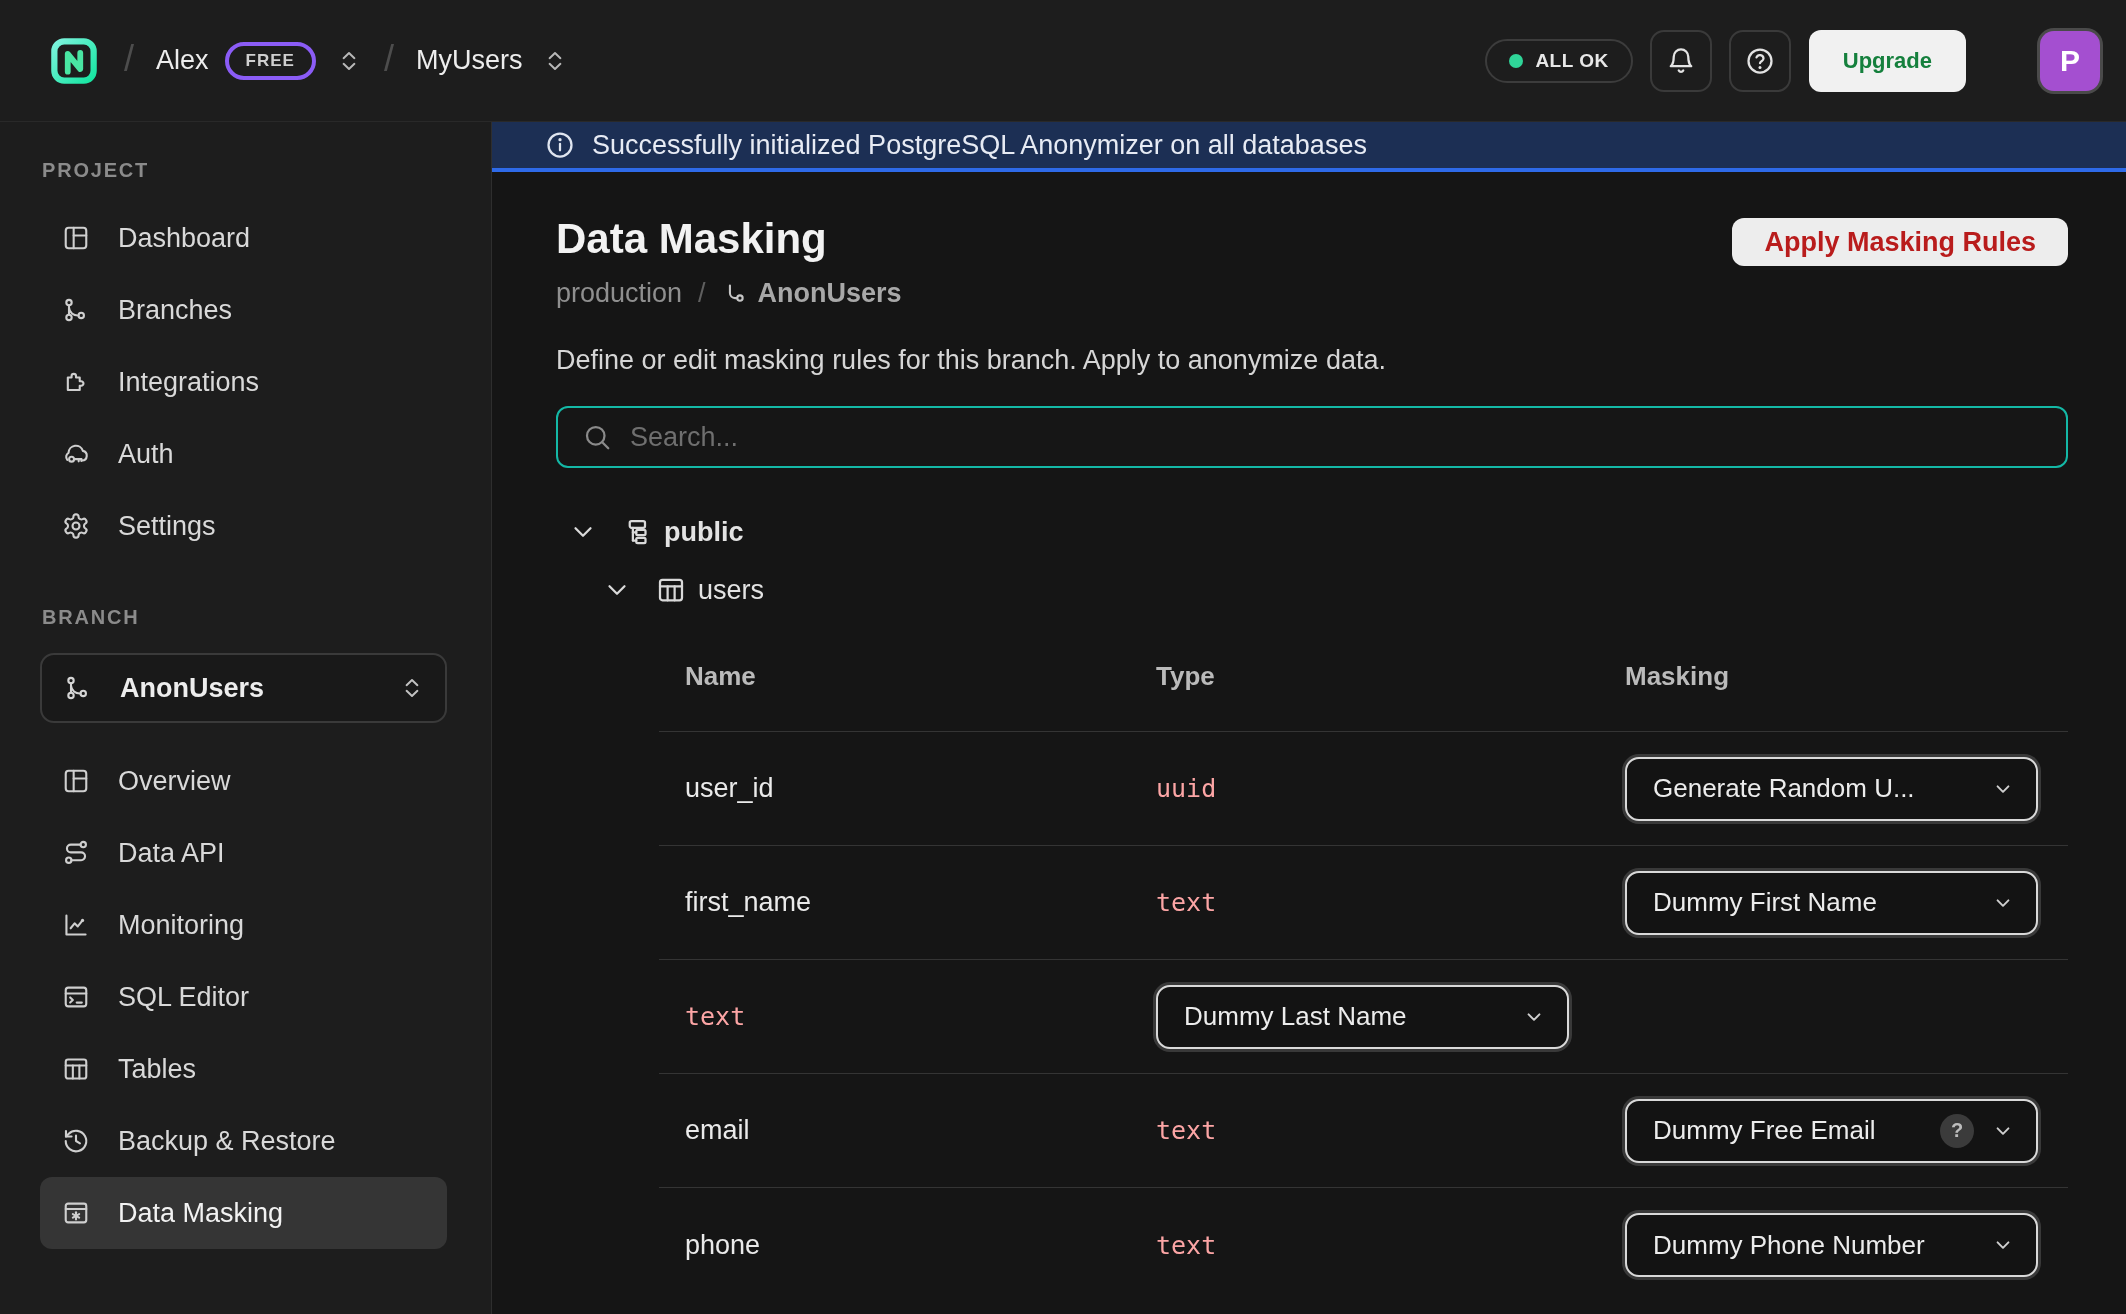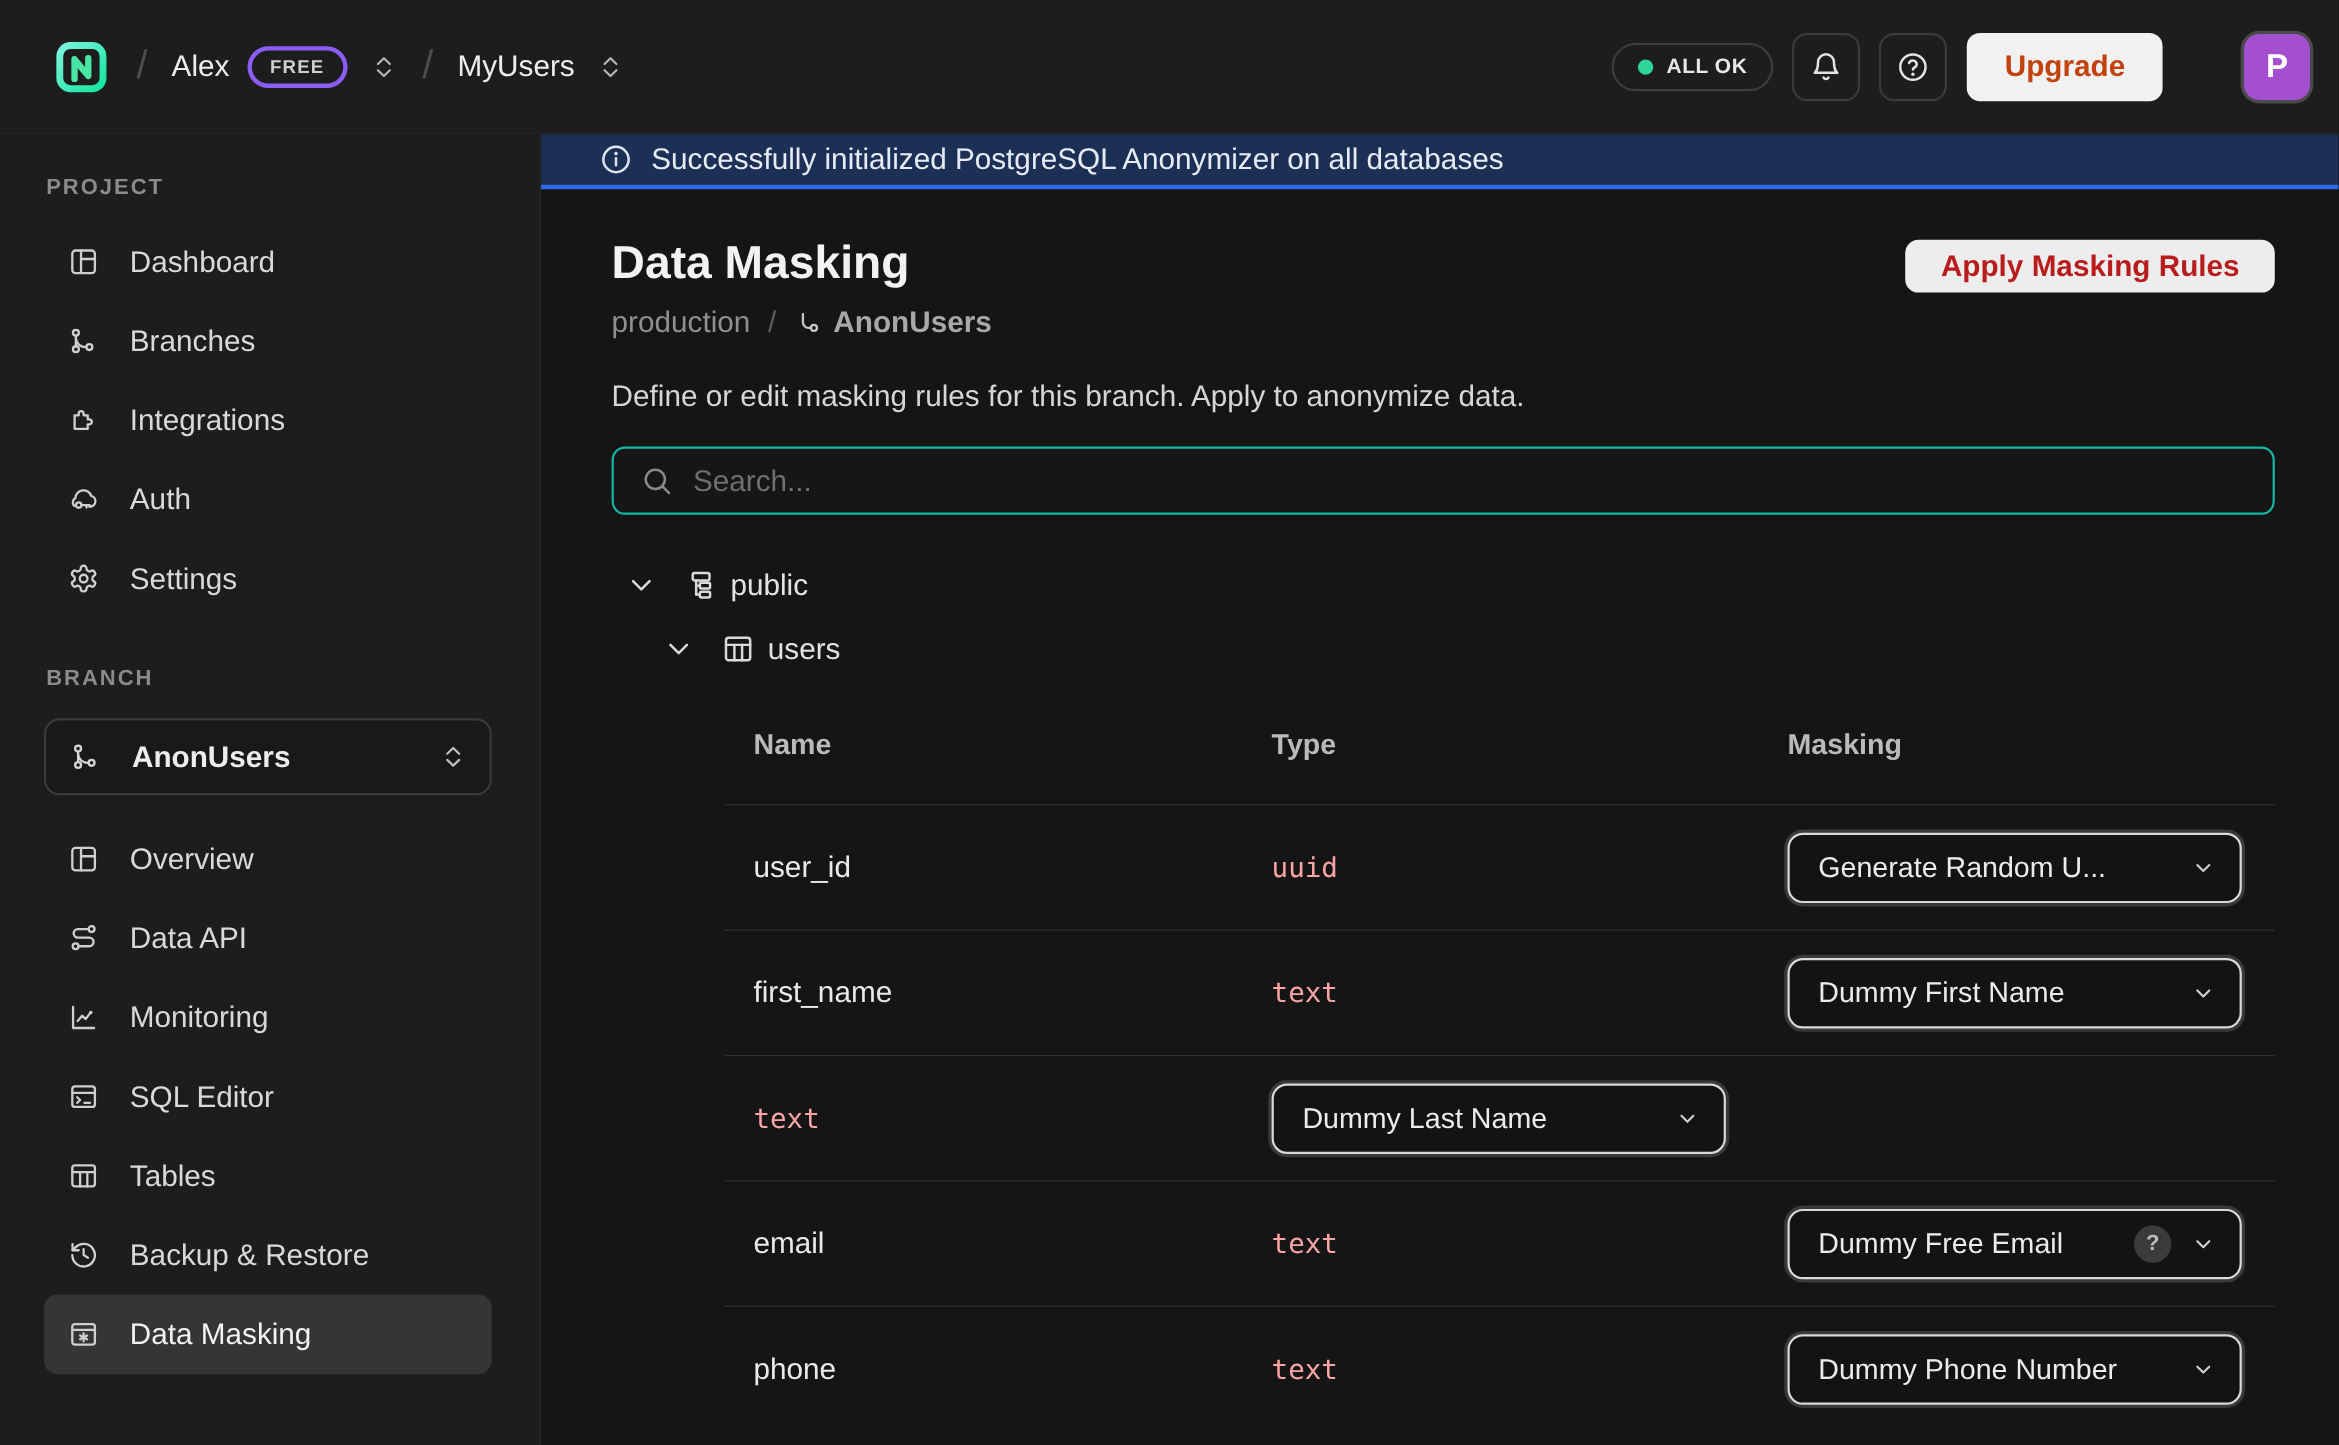--- a/index.html
+++ b/index.html
@@ -23,21 +23,21 @@
     font-weight:700; letter-spacing:1px; color:#cfcfcf; }
   .updown { color:#b8b8b8; margin-left:4px; }
 
   .status-pill { display:flex; align-items:center; gap:12px; height:44px; padding:0 22px;
     border:2px solid #3c3c3c; border-radius:999px; cursor:pointer; }
   .status-pill .dot { width:14px; height:14px; border-radius:50%; background:#2fd598; }
   .status-pill .txt { font-size:19px; font-weight:700; letter-spacing:.5px; color:#e8e8e8; }
   .icon-btn { width:62px; height:62px; border-radius:14px; border:2px solid #3a3a3a; background:transparent;
     color:#e3e3e3; display:flex; align-items:center; justify-content:center; margin-left:17px; cursor:pointer; }
   .upgrade-btn { height:62px; padding:0 34px; margin-left:18px; border:none; border-radius:12px;
-    background:#f1f1f1; color:#c2410c; font-size:27px; font-weight:700; font-family:inherit; cursor:pointer; }
+    background:#f1f1f1; color:#15803d; font-size:22px; font-weight:700; font-family:inherit; cursor:pointer; }
   .avatar { width:60px; height:60px; margin-left:74px; border-radius:14px; background:#a44fd0;
     box-shadow:0 0 0 3px #4a4a4a; color:#fff; font-size:30px; font-weight:600;
     display:flex; align-items:center; justify-content:center; cursor:pointer; }
 
   
   .body-row { flex:1; display:flex; min-height:0; }
   aside { width:492px; flex:0 0 492px; background:#1d1d1d; border-right:1px solid #2e2e2e; padding-top:38px; }
   main { flex:1; background:#151515; min-width:0; }
 
   
@@ -78,21 +78,21 @@
   .searchbox input { flex:1; background:transparent; border:none; outline:none; color:#e3e3e3;
     font-size:27px; font-family:inherit; }
   .searchbox input::placeholder { color:#6f6f6f; }
 
   
   .tree { margin-top:40px; }
   .tree-row { height:48px; display:flex; align-items:center; font-size:27px; color:#e3e3e3; cursor:pointer; }
   .tree-row .chev { color:#dadada; display:flex; }
   .tree-row .ticon { color:#d9d9d9; display:flex; margin-left:24px; }
   .tree-row .tlabel { margin-left:12px; }
-  .tree-row.schema { padding-left:12px; }
+  .tree-row.schema { padding-left:12px;font-weight:bold; }
   .tree-row.table { padding-left:46px; margin-top:10px; }
 
   
   .cols-table { margin:8px 0 0 103px; }
   .thead, .trow { display:grid; grid-template-columns:471px 469px 1fr; align-items:center; padding-left:26px; }
   .thead { height:110px; font-size:26px; font-weight:700; color:#bababa; border-bottom:1px solid #343434; }
   .trow { height:114px; border-bottom:1px solid #343434; }
   .trow:last-child { border-bottom:none; }
   .td-name { font-size:27px; color:#eaeaea; }
   .td-type { font-size:25px; color:#fca5a5; font-family:"DejaVu Sans Mono", monospace; }

